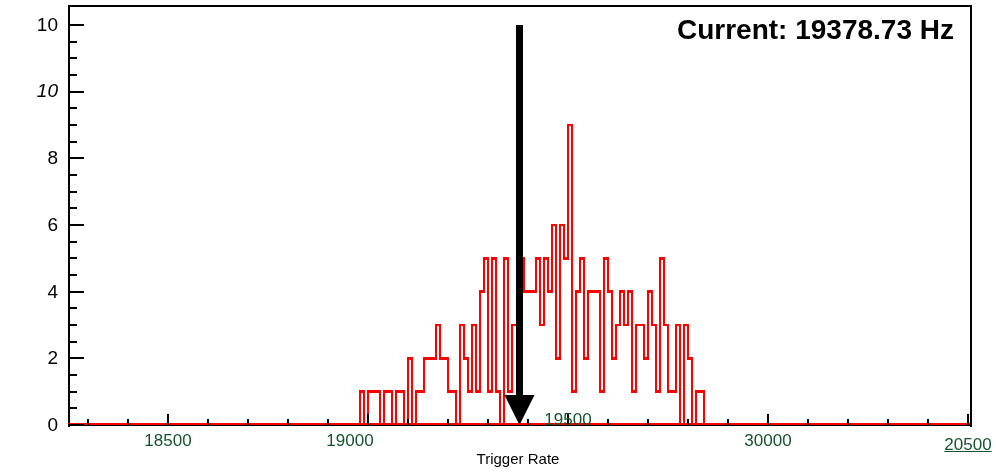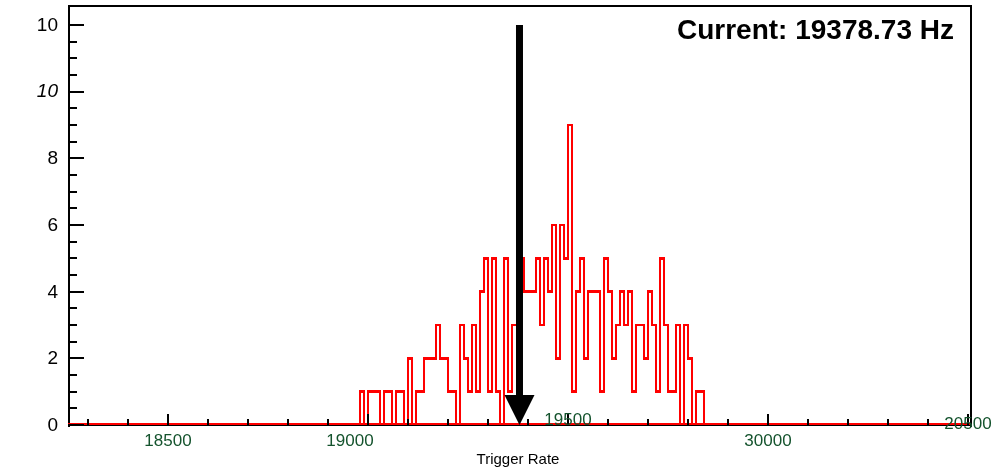--- a/index.html
+++ b/index.html
@@ -186,21 +186,21 @@
       <div class="tick-y minor" style="top: 74px;"></div>
       <div class="tick-y minor" style="top: 57.3333px;"></div>
       <div class="tick-y minor" style="top: 40.6667px;"></div>
       <div class="tick-y" style="top: 24px;"></div>
     </div>
   <div id="labels-layer">
       <div class="lab-x" style="left: 168px; top: 431px;">18500</div>
       <div class="lab-x" style="left: 350px; top: 431px;">19000</div>
       <div class="lab-x" style="left: 568px; top: 410px;">19500</div>
       <div class="lab-x" style="left: 768px; top: 431px;">30000</div>
-      <div class="lab-x" style="left: 968px; top: 414px;">20500</div>
+      <div class="lab-x" style="left: 968px; top: 435px; text-decoration: underline;">20500</div>
       <div class="lab-y" style="top: 425px;">0</div>
       <div class="lab-y" style="top: 358.333px;">2</div>
       <div class="lab-y" style="top: 291.667px;">4</div>
       <div class="lab-y" style="top: 225px;">6</div>
       <div class="lab-y" style="top: 158.333px;">8</div>
       <div class="lab-y" style="top: 91px; font-style: italic;">10</div>
       <div class="lab-y" style="top: 25px;">10</div>
     </div>
 
   <svg id="marker-svg">

